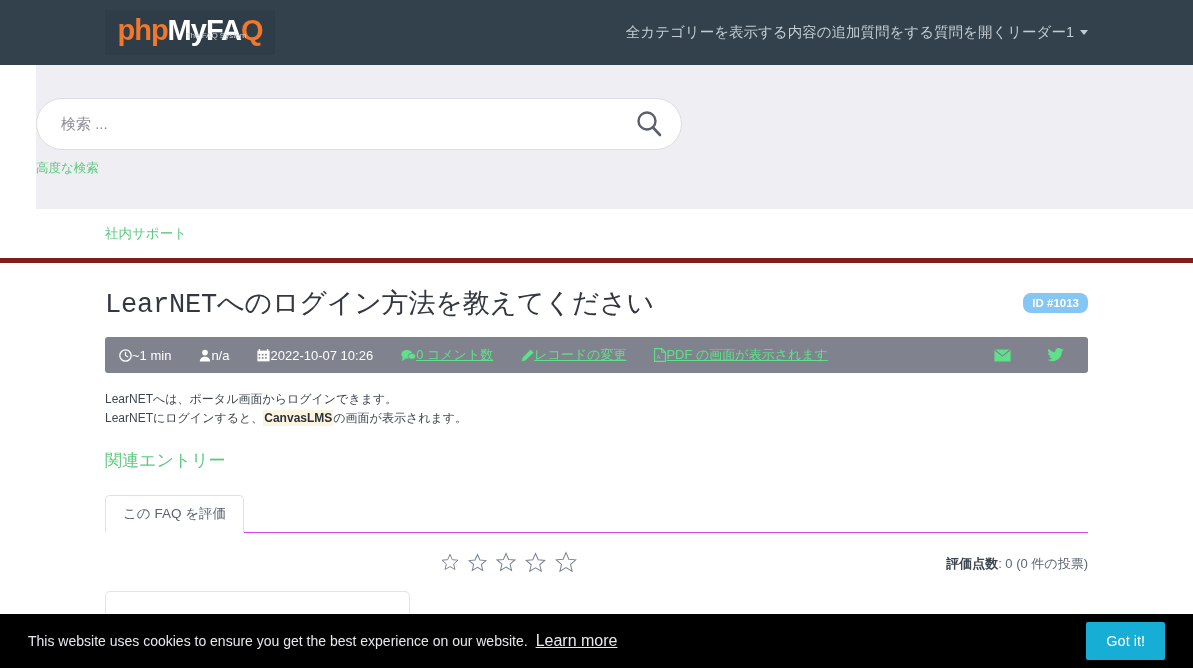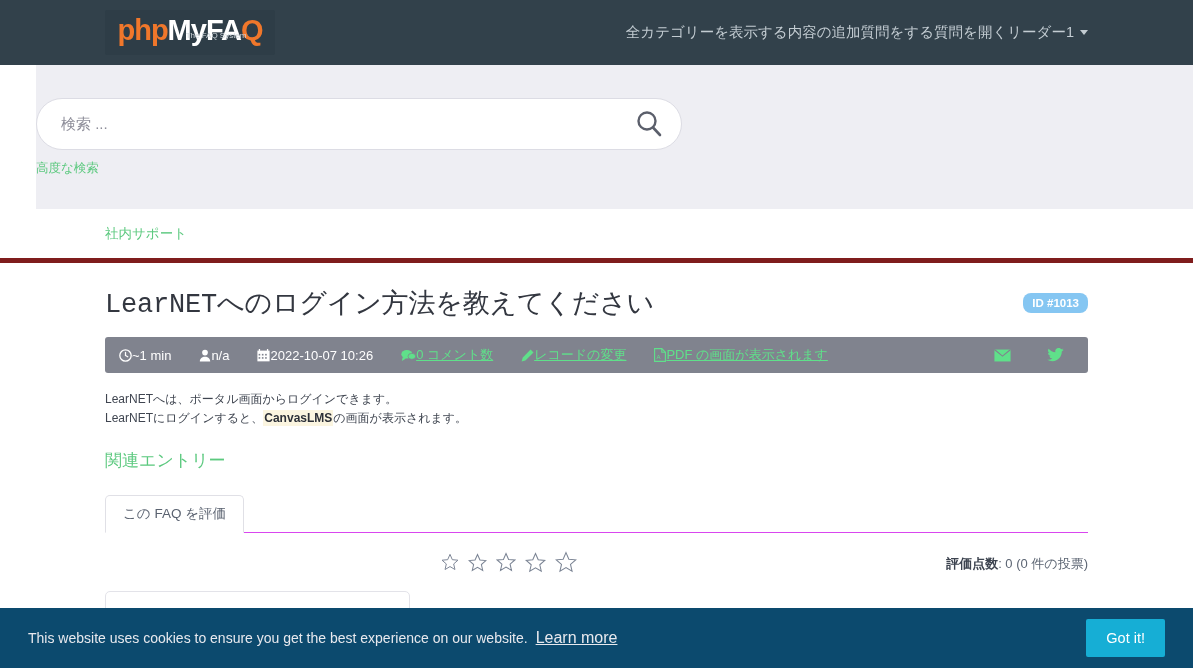--- a/index.html
+++ b/index.html
@@ -270,22 +270,22 @@
     padding: 14px 16px;
     font-size: 13.5px;
     color: #3f4550;
     overflow: hidden;
   }
 
   
   .cookie-banner {
     position: absolute;
     left: 0; right: 0; bottom: 0;
-    height: 60px;
-    background: #0c4a6e;
+    height: 54px;
+    background: #000000;
     display: flex;
     align-items: center;
     padding: 8px 28px;
     z-index: 50;
   }
   .cookie-text {
     color: #e8e9ee;
     font-size: 14px;
   }
   .cookie-learn {

